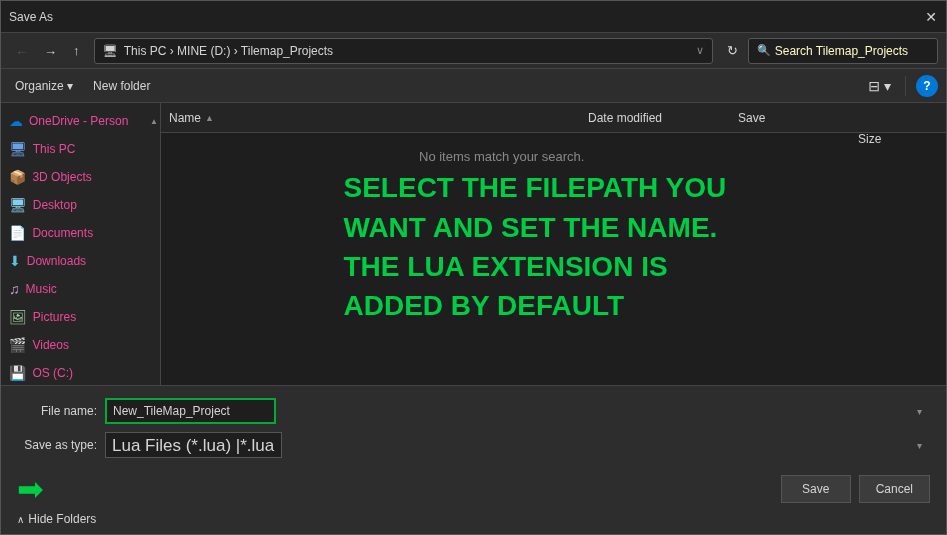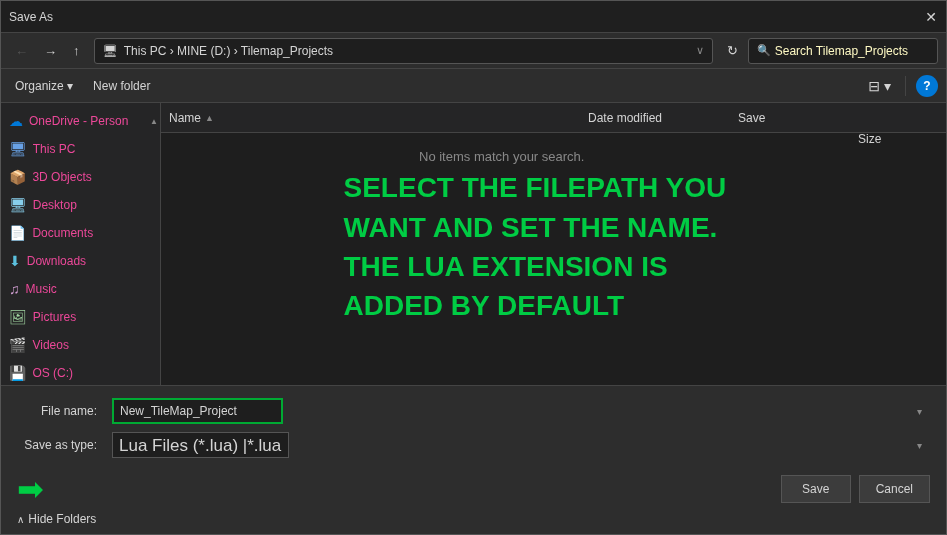--- a/index.html
+++ b/index.html
@@ -269,21 +269,21 @@
     
     .bottom-area {
       background: #2d2d2d;
       border-top: 1px solid #444;
       padding: 12px 16px 8px;
     }
     .form-row {
       display: flex;
       align-items: center;
       margin-bottom: 8px;
-      gap: 15px;
+      gap: 8px;
     }
     .form-label {
       width: 80px;
       text-align: right;
       font-size: 12px;
       color: #d4d4d4;
       flex-shrink: 0;
     }
     .form-input {
       flex: 1;

